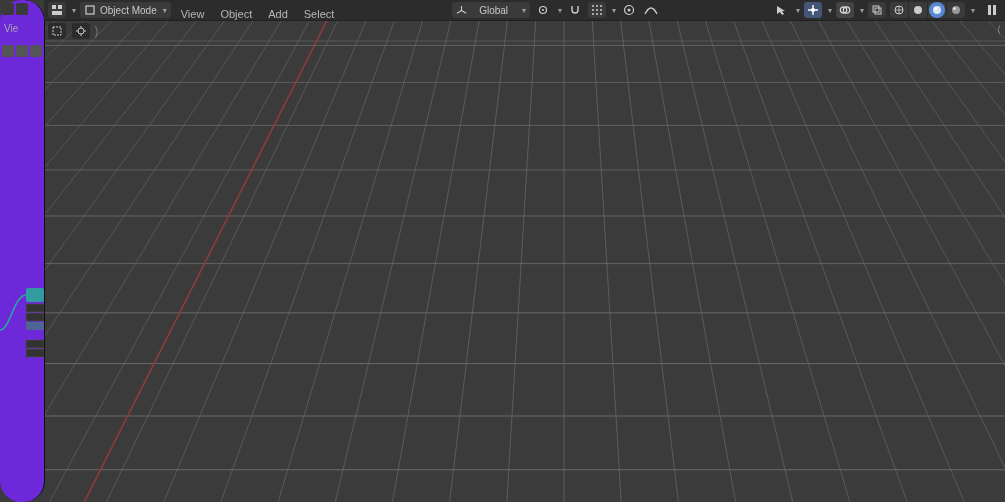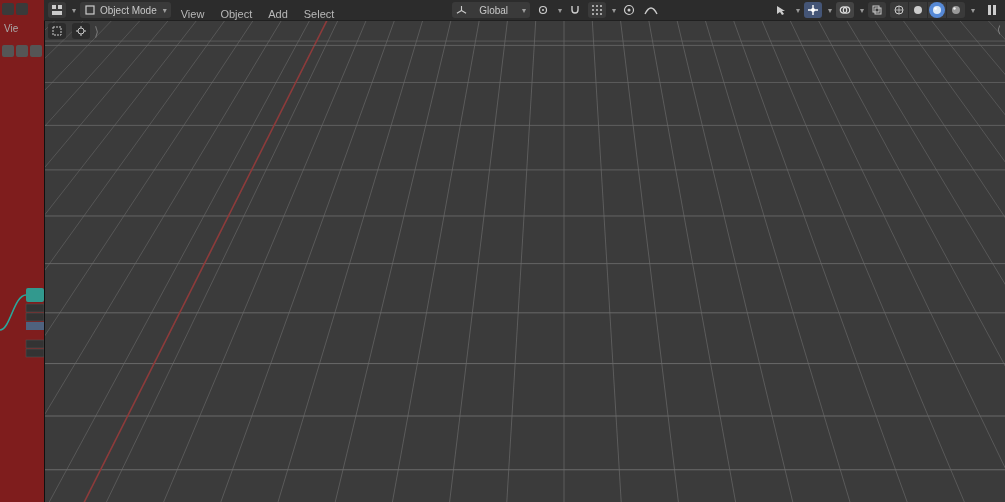--- a/index.html
+++ b/index.html
@@ -13,23 +13,24 @@
     color: #c8c8c8;
     overflow: hidden;
     user-select: none;
   }
 
   
   .left-panel {
     position: absolute;
     left: 0; top: 0;
     width: 44px; height: 100%;
-    background: #7f1d1d;
+    background: #6d28d9;
     border-right: 1px solid #101010;
     z-index: 5;
+    border-radius: 21px;
   }
   .left-row {
     height: 20px;
     display: flex; align-items: center;
     padding-left: 4px;
     color: #aaa; font-size: 10px; white-space: nowrap;
   }
   .left-icons {
     display: flex; gap: 2px;
     padding: 3px 2px;

